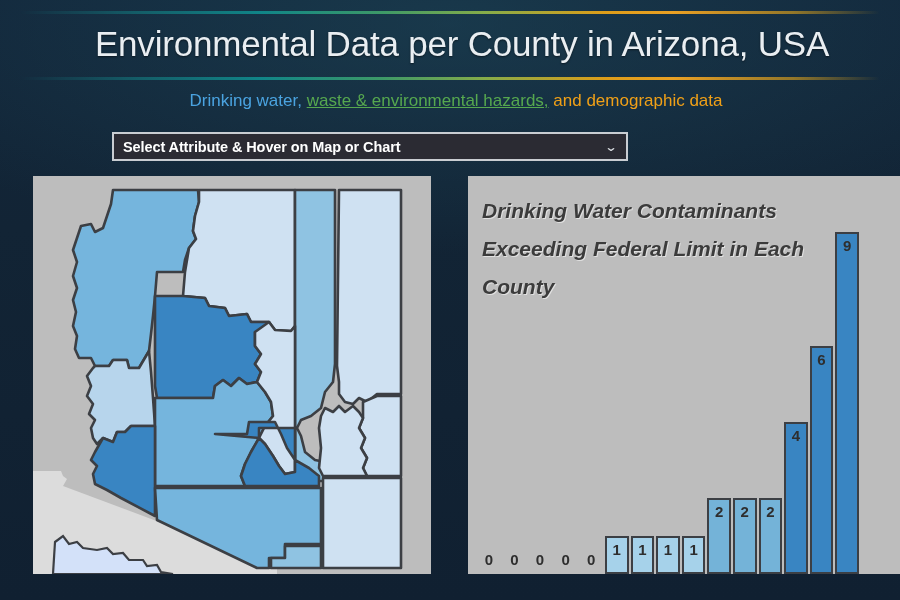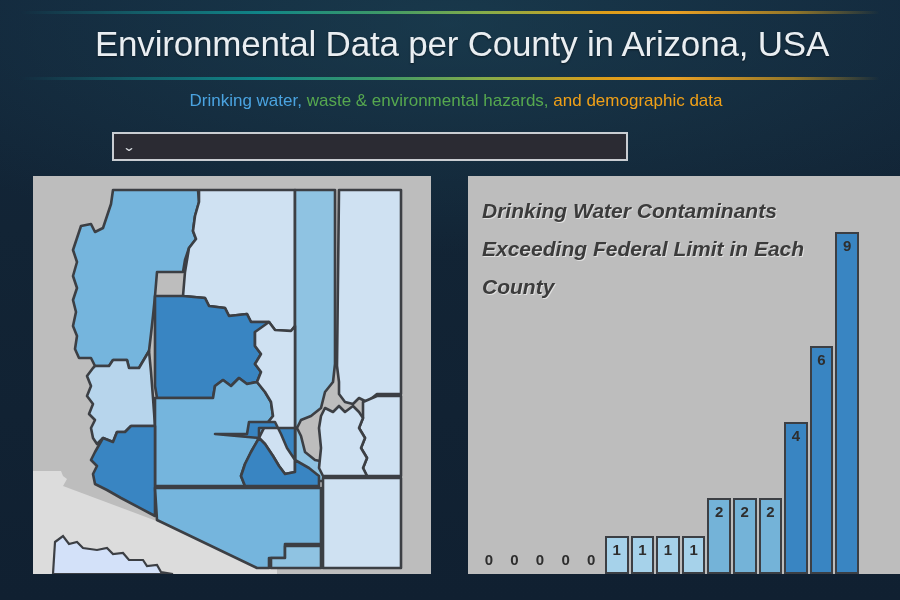--- a/index.html
+++ b/index.html
@@ -59,21 +59,21 @@
     position: absolute;
     top: 90px;
     left: 0;
     width: 900px;
     text-align: center;
     font-size: 17px;
     line-height: 22px;
     white-space: nowrap;
   }
   .sub-water   { color: #4aa3e0; margin-left: 12px; }
-  .sub-waste   { color: #56a84f; }
+  .sub-waste   { color: #56a84f; text-decoration: underline; }
   .sub-demo    { color: #f0a017; margin-top: 36px; }
 
   
   .select-wrap {
     position: absolute;
     top: 132px;
     left: 112px;
     width: 516px;
     height: 29px;
     background: #2b2b33;
@@ -181,20 +181,21 @@
 
   <div class="grad-rule under-title"></div>
 
   <div class="subtitle">
     <span class="sub-water">Drinking water,</span>
     <span class="sub-waste">waste &amp; environmental hazards,</span>
     <span class="sub-demo">and demographic data</span>
   </div>
 
   <div class="select-wrap">
+    <div class="select-label">Select Attribute &amp; Hover on Map or Chart</div>
     <div class="select-arrow">⌄</div>
   </div>
 
   <div class="panel" id="map-panel">
     <svg id="map-svg" viewBox="0 0 398 398" xmlns="http://www.w3.org/2000/svg">
       <rect x="0" y="0" width="398" height="398" fill="#bdbdbd"></rect>
 
       <path fill="#dcdcdc" stroke="none" d="M0 295 L28 295 L30 300 L34 303 L30 310 L244 390 L244 398 L0 398 Z"></path>
       <path fill="#d3e1f9" stroke="#3c3f44" stroke-width="2.2" d="M22 366 L30 360 L36 368 L44 366 L50 372 L64 374 L74 372 L80 378 L90 377 L96 384 L110 384 L114 390 L124 389 L128 396 L140 398 L20 398 Z"></path>
 

